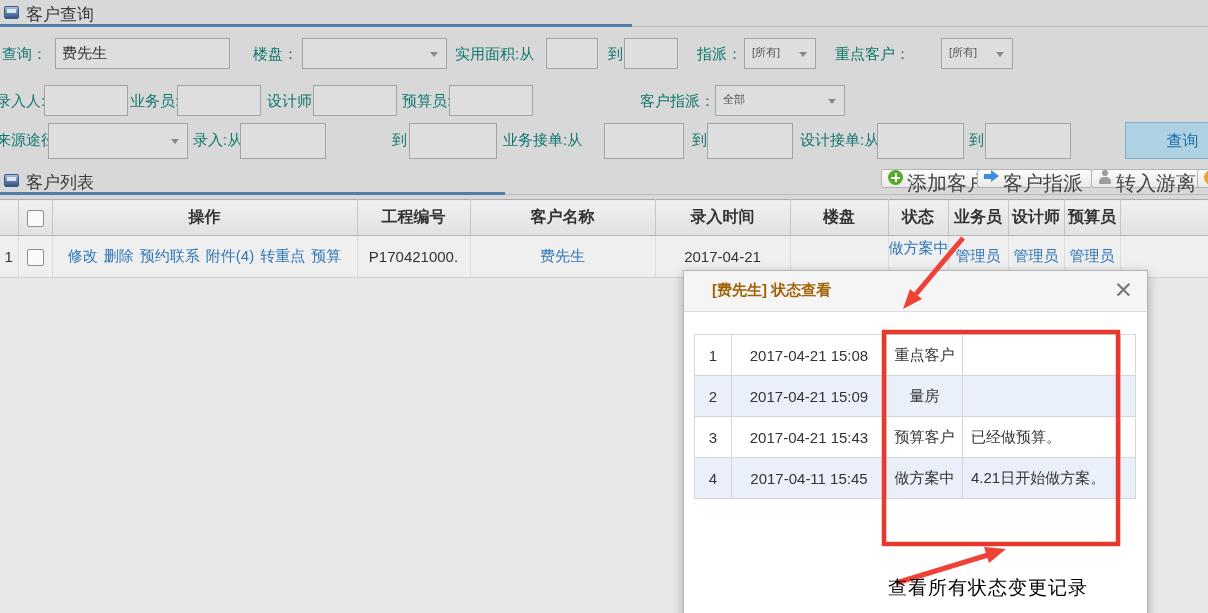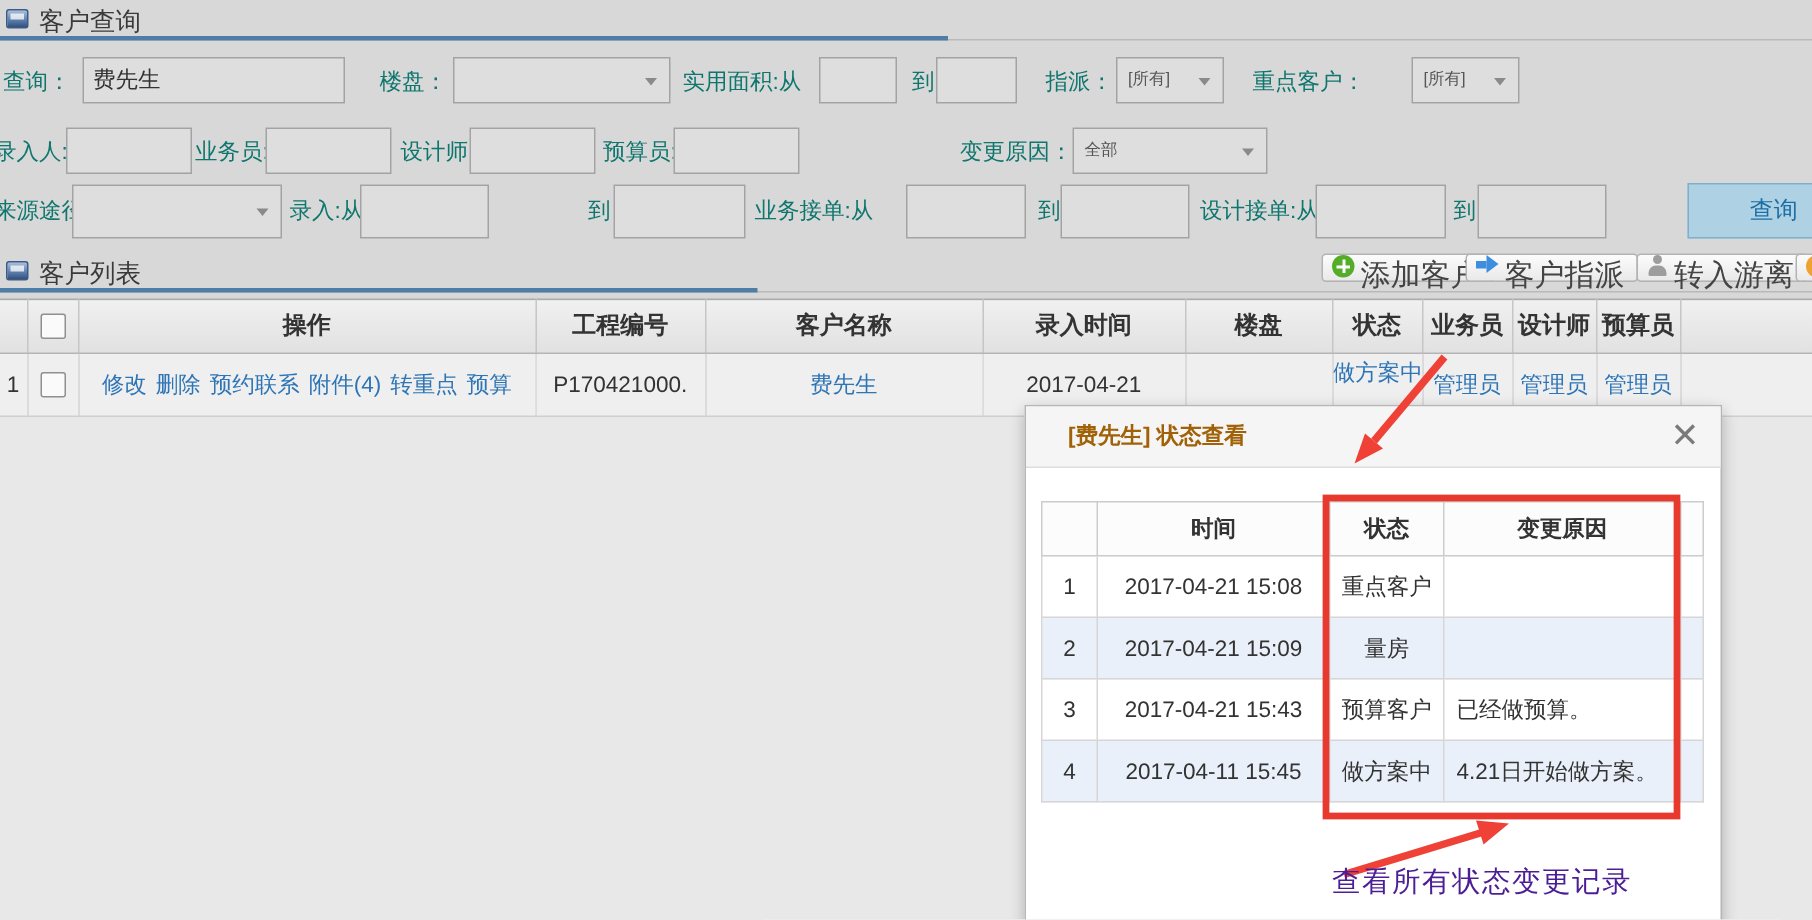--- a/index.html
+++ b/index.html
@@ -63,21 +63,21 @@
   .modal-hd .ttl { position:absolute; left:28px; top:10px; font-size:15px; font-weight:bold; color:#a16207; }
   .modal-close { position:absolute; right:14px; top:6px; font-size:23px; color:#7a7a7a; cursor:pointer; font-weight:normal; }
   .mtable { position:absolute; left:10px; top:63px; border-collapse:collapse; table-layout:fixed; }
   .mtable th { height:36px; background:#fcfcfc; border:1px solid #ccc; font-size:15px; color:#333; font-weight:bold; }
   .mtable td { height:41px; border:1px solid #d6d6d6; font-size:15px; color:#333; text-align:center; white-space:nowrap; }
   .mtable td.reason { text-align:left; padding-left:8px; }
   .mtable tr.alt td { background:#e9f0f9; }
 
   
   .overlay { position:absolute; left:0; top:0; width:1208px; height:613px; z-index:50; pointer-events:none; }
-  .note { position:absolute; left:888px; top:575px; font-size:19px; color:#4c1d95; z-index:51; pointer-events:none; letter-spacing:1px; }
+  .note { position:absolute; left:888px; top:575px; font-size:19px; color:#000000; z-index:51; pointer-events:none; letter-spacing:1px; }
 </style>
 </head>
 <body>
 
 <div class="page">
 
   <div class="sec-icon" style="left:4px; top:6px;"></div>
   <div class="sec-title" style="left:26px; top:3px;">客户查询</div>
   <div class="underline-light" style="top:26px;"></div>
   <div class="underline-strong" style="left:0; top:24px; width:632px;"></div>
@@ -104,21 +104,21 @@
     </div>
 
   <div class="lbl" style="left:-4px; top:92px;">录入人:</div>
   <input class="inp" style="left: 44px; top: 85px; width: 84px;">
   <div class="lbl" style="left:130px; top:92px;">业务员:</div>
   <input class="inp" style="left: 177px; top: 85px; width: 84px;">
   <div class="lbl" style="left:267px; top:92px;">设计师:</div>
   <input class="inp" style="left: 313px; top: 85px; width: 84px;">
   <div class="lbl" style="left:402px; top:92px;">预算员:</div>
   <input class="inp" style="left: 449px; top: 85px; width: 84px;">
-  <div class="lbl" style="left:640px; top:92px;">变更原因：</div>
+  <div class="lbl" style="left:640px; top:92px;">客户指派：</div>
   <div class="ddl" style="left:715px; top:85px; width:130px;">
       <span class="val">全部</span>
       <span class="caret"></span>
     </div>
 
   <div class="lbl" style="left:-4px; top:131px;">来源途径</div>
   <div class="ddl" style="left:48px; top:123px; width:140px; height:36px;">
       <span class="caret" style="top:15px;"></span>
     </div>
   <div class="lbl" style="left:193px; top:131px;">录入:从</div>
@@ -214,27 +214,20 @@
     </div>
     <table class="mtable">
       <colgroup>
           <col style="width:37px">
           <col style="width:155px">
           <col style="width:76px">
           <col style="width:158px">
           <col style="width:15px">
         </colgroup>
       <tbody>
-          <tr>
-        <th></th>
-        <th>时间</th>
-        <th>状态</th>
-        <th>变更原因</th>
-        <th></th>
-      </tr>
       <tr>
         <td>1</td>
         <td>2017-04-21 15:08</td>
         <td>重点客户</td>
         <td class="reason"></td>
             <td></td>
       </tr>
       <tr class="alt">
         <td>2</td>
         <td>2017-04-21 15:09</td>

